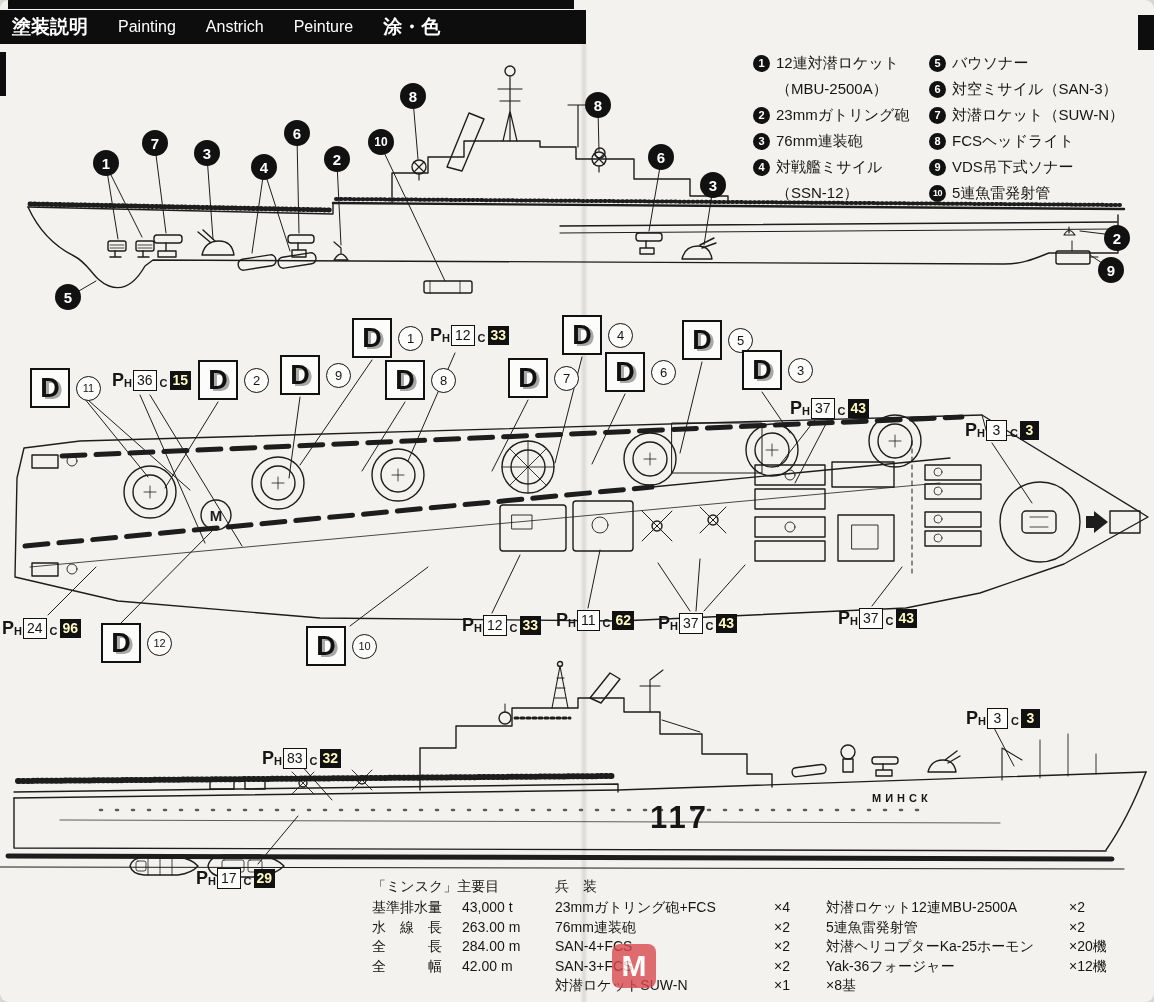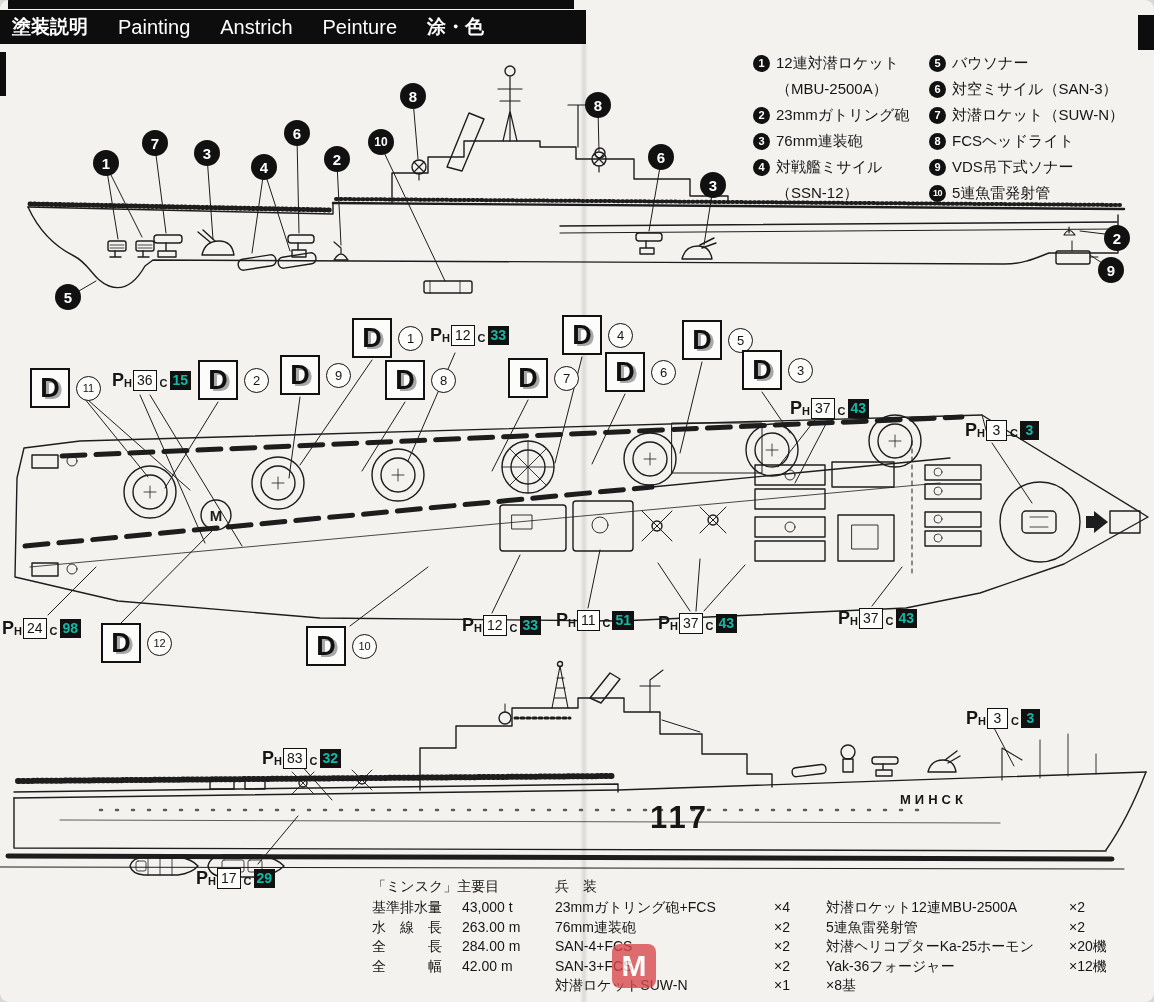--- a/index.html
+++ b/index.html
@@ -4,21 +4,21 @@
 <style>
   html,body{margin:0;padding:0;background:#d8d8d4;}
   .page{position:relative;width:1154px;height:1002px;background:#f3f2ee;overflow:hidden;
         font-family:"Liberation Sans","DejaVu Sans",sans-serif;color:#161616;border-radius:9px;}
   .abs{position:absolute;}
   
   .topstrip{position:absolute;left:8px;top:0;width:566px;height:9px;background:#0d0d0d;}
   .headerbar{position:absolute;left:0;top:10px;width:586px;height:34px;background:#0d0d0d;color:#fff;
              display:flex;align-items:center;gap:30px;padding-left:12px;box-sizing:border-box;}
   .headerbar .hj{font-size:19px;font-weight:700;}
-  .headerbar .he{font-size:20px;font-weight:400;}
+  .headerbar .he{font-size:16px;font-weight:400;}
   .corner-tr{position:absolute;left:1138px;top:15px;width:16px;height:35px;background:#0d0d0d;}
   .sliver-left{position:absolute;left:0;top:52px;width:6px;height:44px;background:#0d0d0d;}
   .fold{position:absolute;left:580px;top:44px;width:8px;height:958px;
         background:linear-gradient(90deg,rgba(0,0,0,0),rgba(0,0,0,0.10),rgba(0,0,0,0));}
   
   .legend{position:absolute;left:753px;top:50px;width:402px;display:flex;font-size:15px;}
   .lcol{display:flex;flex-direction:column;}
   .lcol.l1{width:176px;}
   .lcol.l2{width:226px;}
   .litem{display:flex;align-items:center;height:26px;gap:6px;}
@@ -38,26 +38,26 @@
   .circnum{width:23px;height:23px;border:1.5px solid #111;border-radius:50%;background:#fcfcfa;
            display:flex;align-items:center;justify-content:center;font-size:13px;}
   .circnum.c2{font-size:11px;}
   
   .chip{position:absolute;display:flex;align-items:center;font-weight:700;}
   .cp{font-size:18px;font-weight:800;}
   .csub{font-size:11px;font-weight:700;margin:5px 1px 0 0;}
   .cc{margin:5px 1px 0 3px;}
   .wbox{border:1.6px solid #111;background:#fdfdfb;min-width:13px;text-align:center;padding:0 3px;
         font-size:14px;height:19px;line-height:19px;font-weight:400;}
-  .bbox{background:#111;color:#14b8a6;min-width:13px;text-align:center;padding:0 3px;font-size:14px;
+  .bbox{background:#111;color:#fef9c3;min-width:13px;text-align:center;padding:0 3px;font-size:14px;
         font-weight:700;height:19px;line-height:19px;margin-left:1px;}
   svg.layer{position:absolute;}
   
   .hullnum{position:absolute;left:650px;top:800px;font-size:31px;font-weight:700;letter-spacing:3px;}
-  .shipname{position:absolute;left:900px;top:792px;font-size:13px;font-weight:700;letter-spacing:4px;}
+  .shipname{position:absolute;left:872px;top:792px;font-size:11px;font-weight:700;letter-spacing:4px;}
   
   .specs{position:absolute;left:372px;top:876px;width:782px;font-size:14px;line-height:19.5px;}
   .spec-head{display:flex;height:22px;align-items:center;}
   .spec-head .st1{width:183px;}
   .srow{display:flex;height:19.5px;align-items:flex-end;}
   .c-dl{width:90px;}
   .c-dv{width:93px;}
   .c-a1n{width:219px;}
   .c-a1q{width:52px;}
   .c-a2n{width:243px;}
@@ -367,35 +367,35 @@
         <span class="csub">H</span>
         <span class="wbox">3</span>
         <span class="csub cc">C</span>
         <span class="bbox">3</span>
       </div>
     <div class="chip" style="left:2px;top:303px">
       <span class="cp">P</span>
         <span class="csub">H</span>
         <span class="wbox">24</span>
         <span class="csub cc">C</span>
-        <span class="bbox">98</span>
+        <span class="bbox">96</span>
       </div>
     <div class="chip" style="left:462px;top:300px">
       <span class="cp">P</span>
         <span class="csub">H</span>
         <span class="wbox">12</span>
         <span class="csub cc">C</span>
         <span class="bbox">33</span>
       </div>
     <div class="chip" style="left:556px;top:295px">
       <span class="cp">P</span>
         <span class="csub">H</span>
         <span class="wbox">11</span>
         <span class="csub cc">C</span>
-        <span class="bbox">51</span>
+        <span class="bbox">62</span>
       </div>
     <div class="chip" style="left:658px;top:298px">
       <span class="cp">P</span>
         <span class="csub">H</span>
         <span class="wbox">37</span>
         <span class="csub cc">C</span>
         <span class="bbox">43</span>
       </div>
     <div class="chip" style="left:838px;top:293px">
       <span class="cp">P</span>

